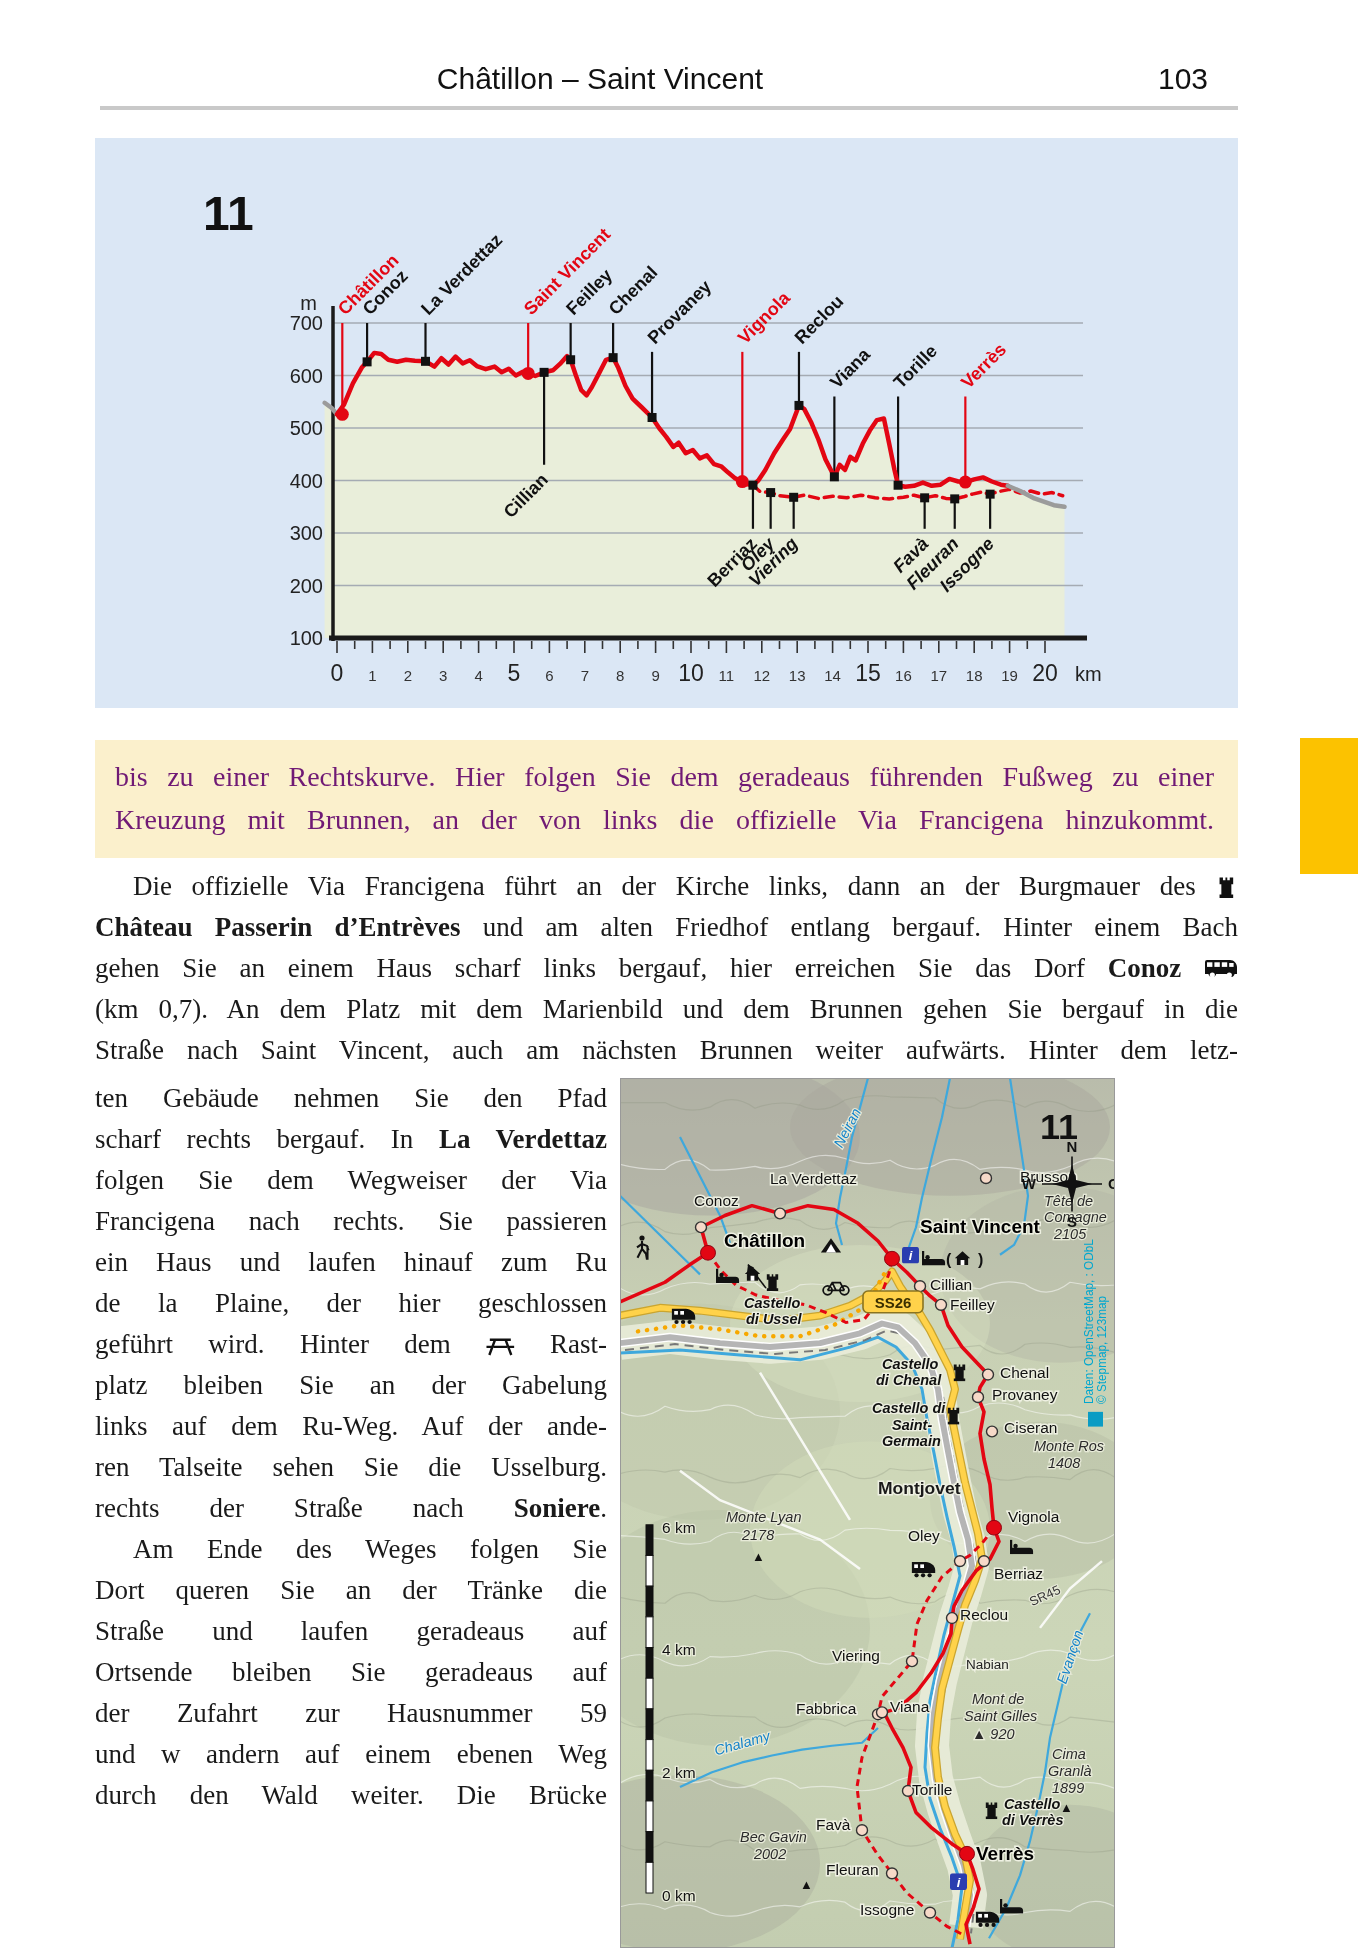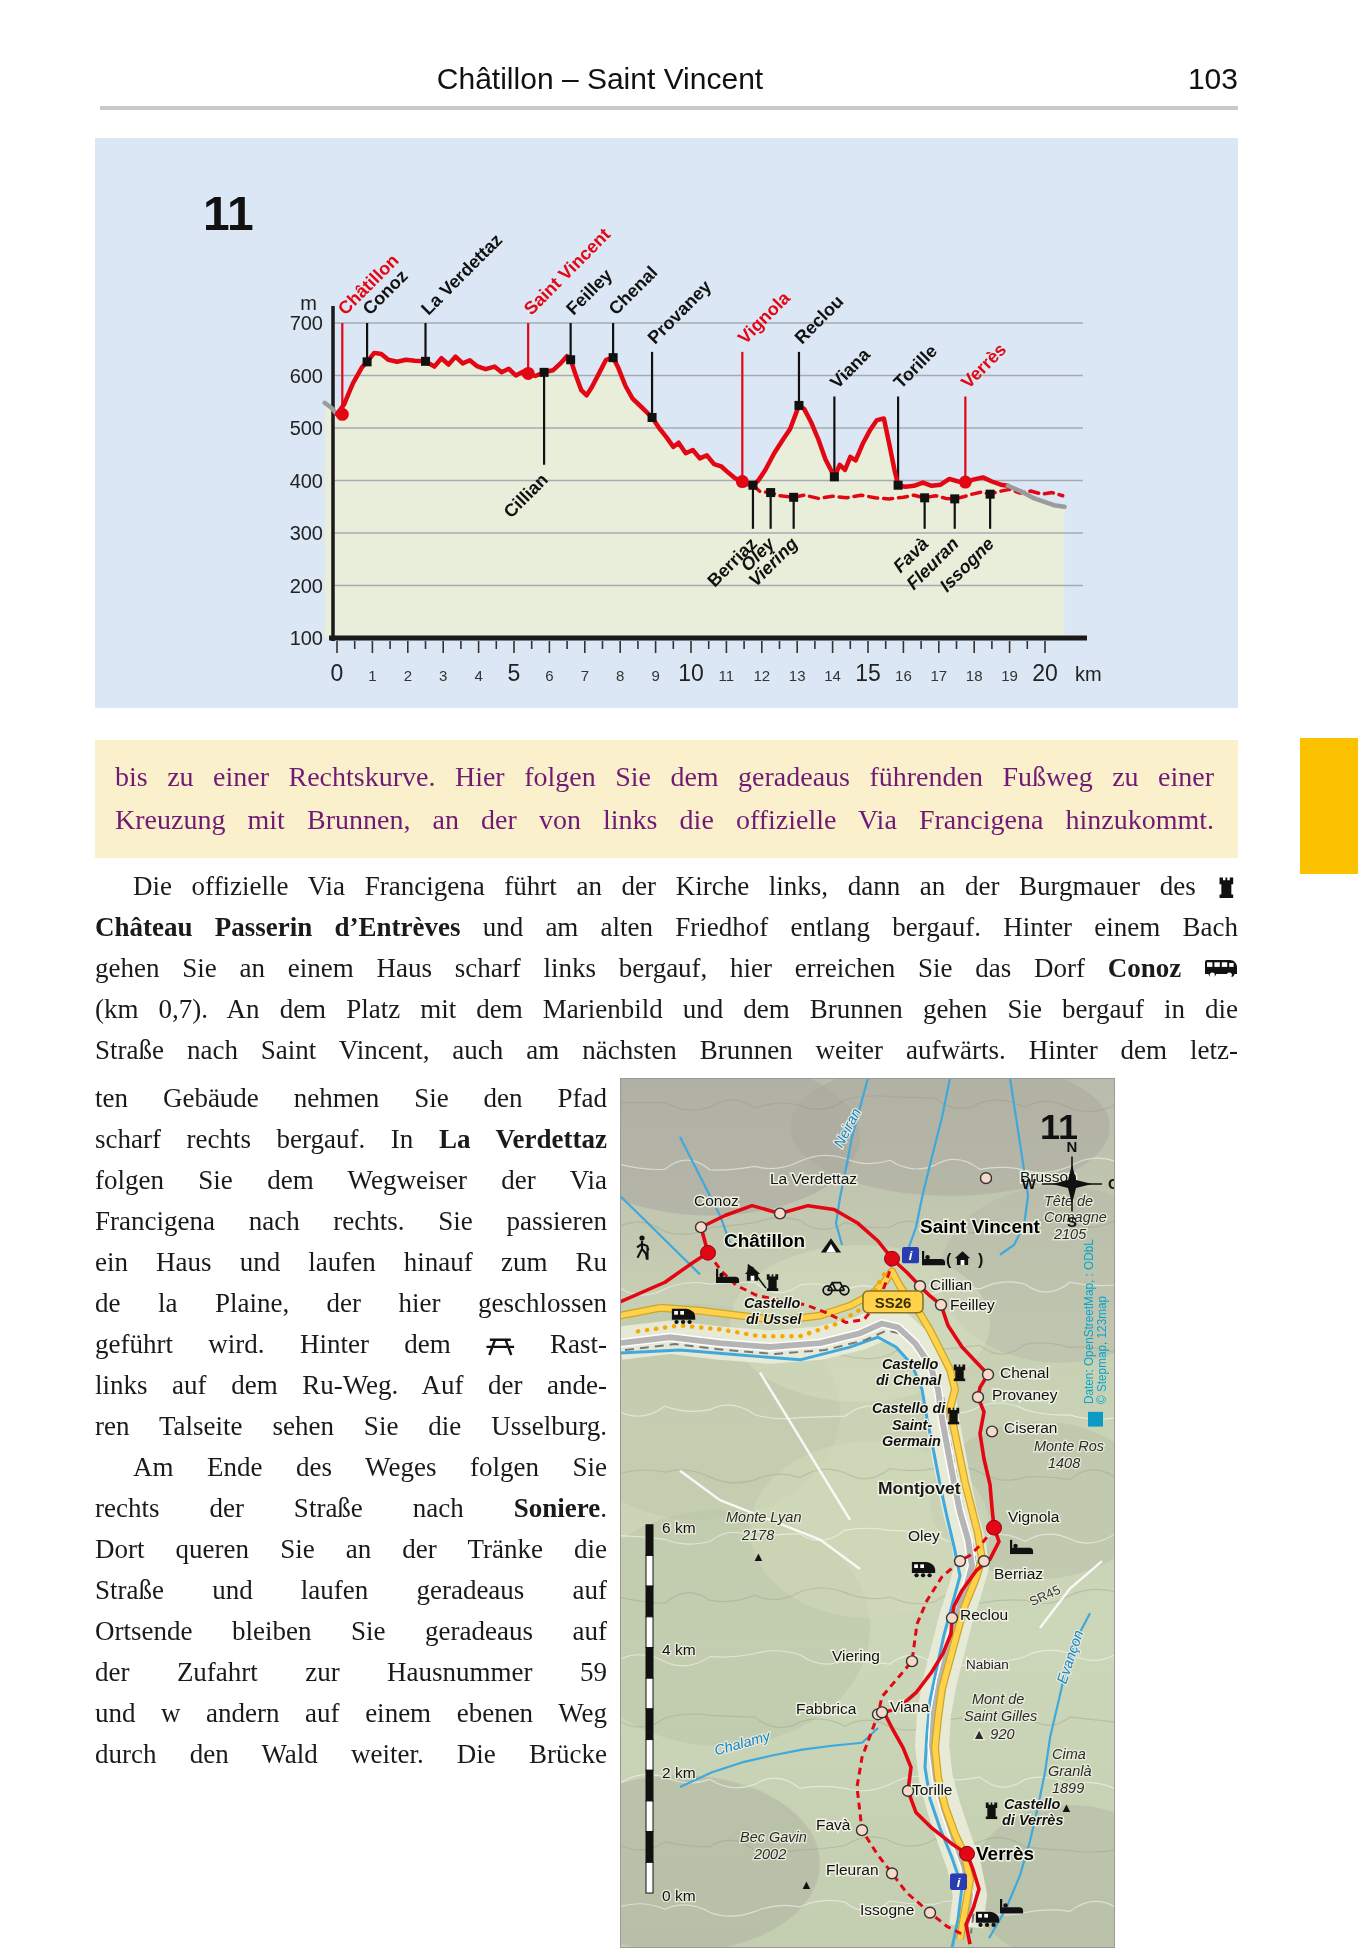--- a/index.html
+++ b/index.html
@@ -1,20 +1,20 @@
 <!DOCTYPE html>
 <html><head>
 <meta charset="utf-8">
 <style>
   html,body{margin:0;padding:0;background:#888;}
   .page{position:relative;width:1358px;height:1948px;background:#fff;margin:0 auto;
         font-family:"Liberation Serif",serif;color:#1a1a1a;overflow:hidden;}
   .hdr-title{position:absolute;left:100px;top:62px;width:1000px;text-align:center;
         font-family:"Liberation Sans",sans-serif;font-size:30px;color:#111;}
-  .hdr-num{position:absolute;left:1128px;top:62px;width:110px;text-align:right;
+  .hdr-num{position:absolute;left:1128px;top:62px;width:110px;text-align:center;
         font-family:"Liberation Sans",sans-serif;font-size:30px;color:#111;}
   .hdr-rule{position:absolute;left:100px;top:106px;width:1138px;height:4px;background:#c9c9c9;}
   .chartbox{position:absolute;left:95px;top:138px;width:1143px;height:570px;background:#dbe7f5;}
   .chartbox svg{display:block;}
   .hlbox{position:absolute;left:95px;top:740px;width:1143px;height:118px;background:#fbf0cc;
         box-sizing:border-box;padding:15px 24px 0 20px;font-size:28px;line-height:43px;color:#701a75;}
   .hl-line{text-align:justify;text-align-last:justify;}
   .tab{position:absolute;left:1300px;top:738px;width:58px;height:136px;background:#fcc200;}
   .para1{position:absolute;left:95px;top:866px;width:1143px;font-size:27px;line-height:41px;}
   .leftcol{position:absolute;left:95px;top:1078px;width:512px;font-size:27px;line-height:41px;}
@@ -241,24 +241,25 @@
     <div class="jl"><span>scharf rechts bergauf. In </span><span class="b">La Verdettaz</span></div>
     <div class="jl"><span>folgen Sie dem Wegweiser der Via</span></div>
     <div class="jl"><span>Francigena nach rechts. Sie passieren</span></div>
     <div class="jl"><span>ein Haus und laufen hinauf zum Ru</span></div>
     <div class="jl"><span>de la Plaine, der hier geschlossen</span></div>
     <div class="jl"><span>geführt wird. Hinter dem </span><span class="icn"><svg viewBox="0 0 30 22" style="height:21px">
             <g stroke="#111" stroke-width="2.5" fill="none">
               <path d="M4 5h22M8 12.5h14M9.5 5L3.5 21M20.5 5l6 16M0.5 12.5h6M23.5 12.5h6"></path>
             </g>
           </svg></span><span> Rast-</span></div>
+    <div class="jl"><span>platz bleiben Sie an der Gabelung</span></div>
     <div class="jl"><span>links auf dem Ru-Weg. Auf der ande-</span></div>
     <div class="jl"><span>ren Talseite sehen Sie die Usselburg.</span></div>
+    <div class="jl"><span>rechts der Straße nach </span><span class="b">Soniere</span><span>.</span></div>
     <div class="jl"><span class="ind"></span><span>Am Ende des Weges folgen Sie</span></div>
-    <div class="jl"><span>rechts der Straße nach </span><span class="b">Soniere</span><span>.</span></div>
     <div class="jl"><span>Dort queren Sie an der Tränke die</span></div>
     <div class="jl"><span>Straße und laufen geradeaus auf</span></div>
     <div class="jl"><span>Ortsende bleiben Sie geradeaus auf</span></div>
     <div class="jl"><span>der Zufahrt zur Hausnummer 59</span></div>
     <div class="jl"><span>und w andern auf einem ebenen Weg</span></div>
     <div class="jl"><span>durch den Wald weiter. Die Brücke</span></div>
   </div>
 
   <div class="mapbox">
     <svg id="map" width="495" height="870" viewBox="0 0 495 886" preserveAspectRatio="none">

